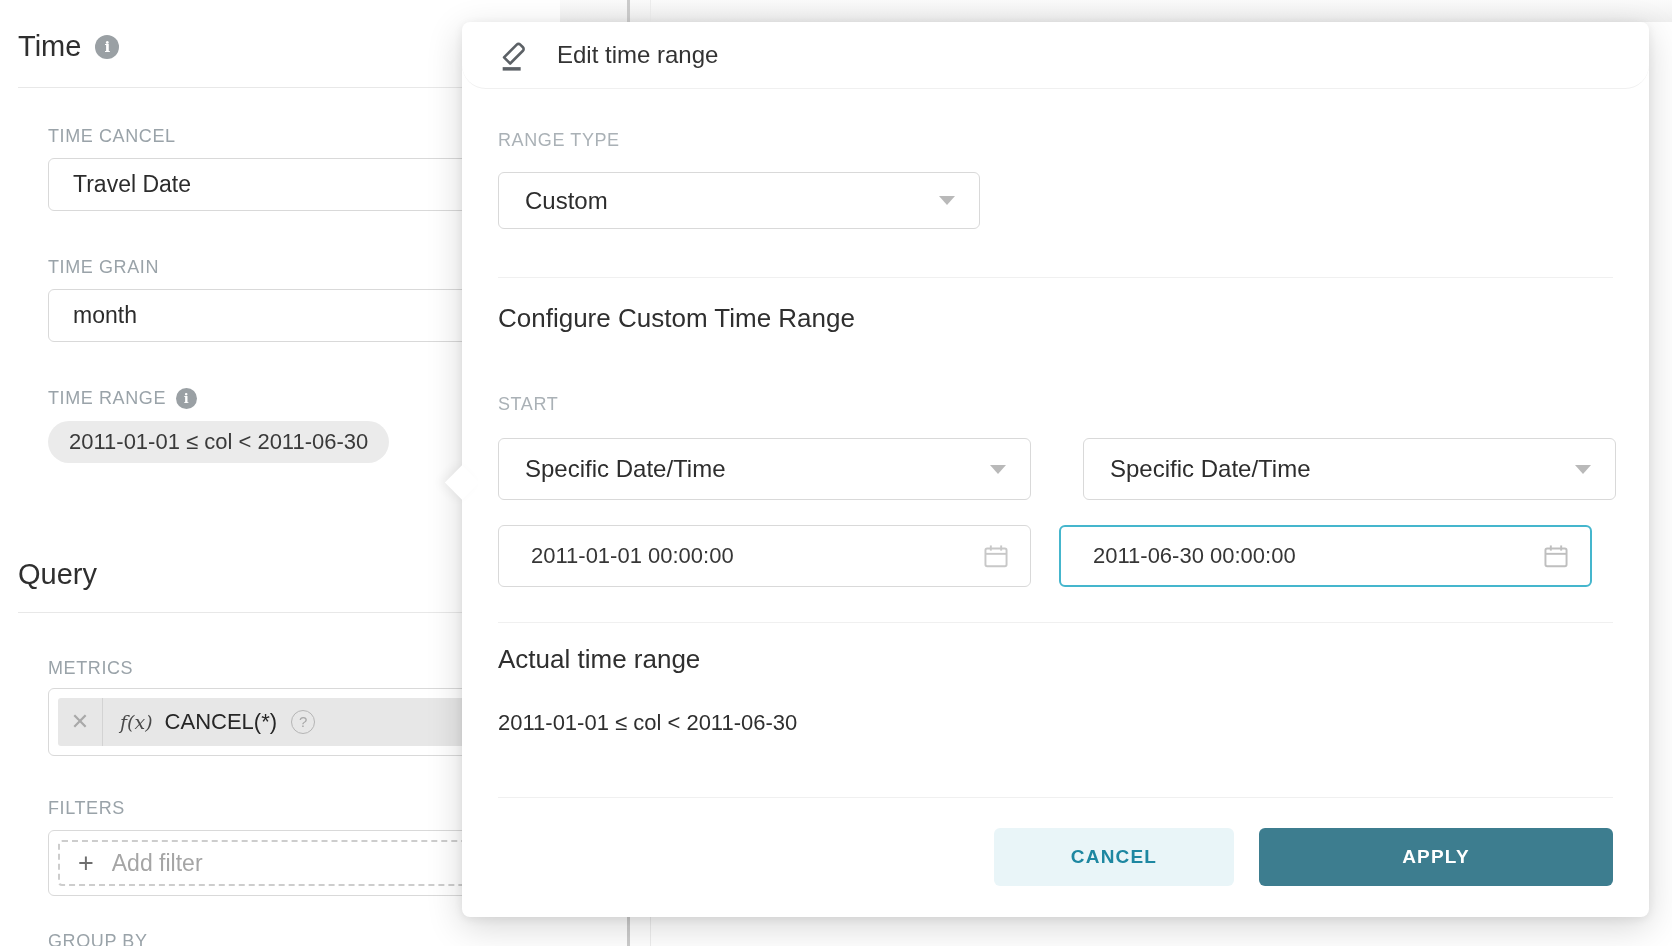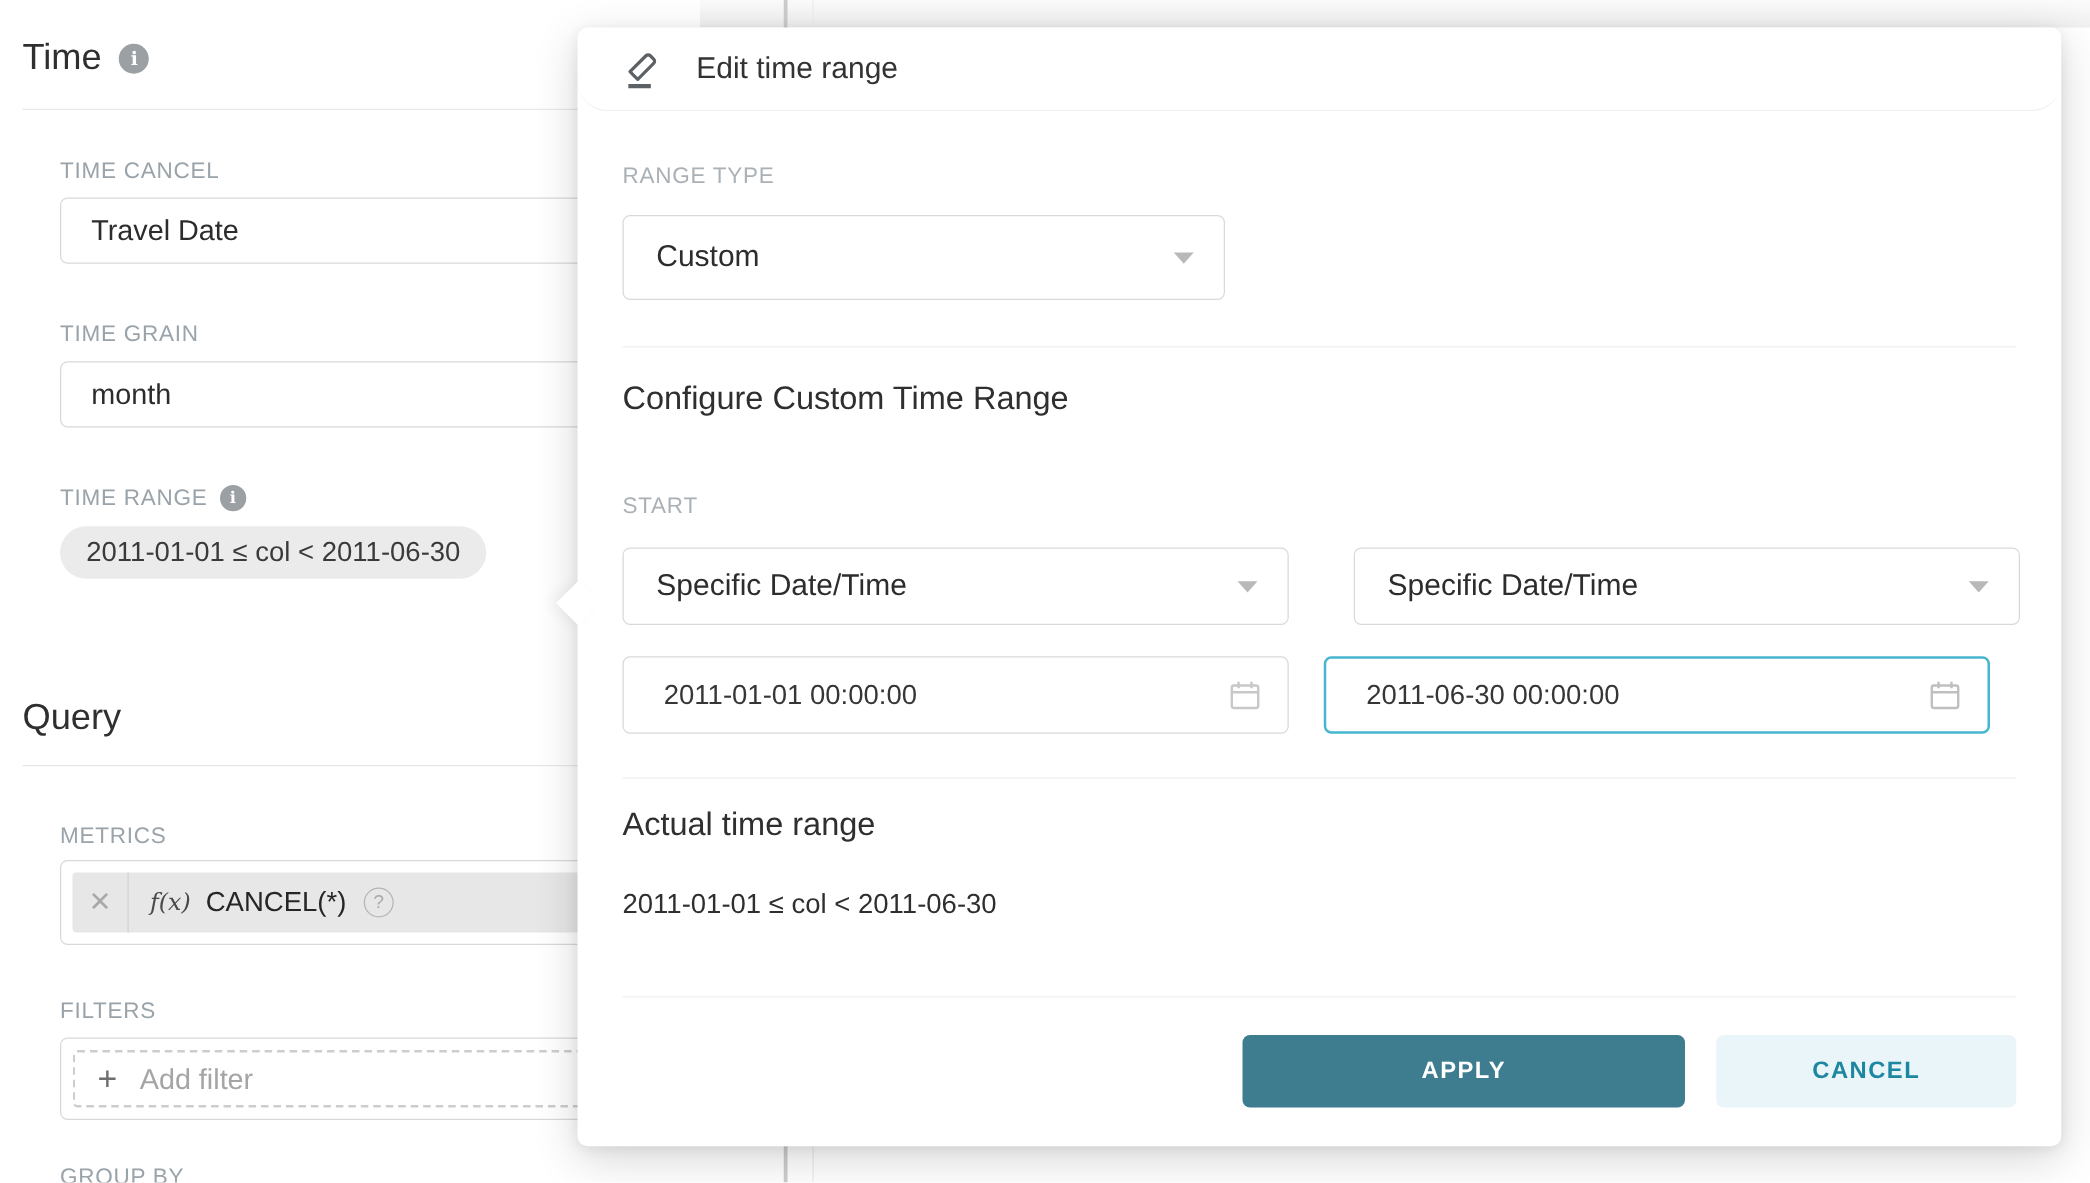--- a/index.html
+++ b/index.html
@@ -52,21 +52,21 @@
 
   
   .modal { position:absolute; left:462px; top:22px; width:1187px; height:895px; background:#fff;
     border-radius:8px; box-shadow:0 10px 36px rgba(0,0,0,.16), 0 2px 10px rgba(0,0,0,.07); z-index:5; }
   .modal-arrow { position:absolute; left:-12px; top:448px; width:25px; height:25px; background:#fff;
     transform:rotate(45deg); box-shadow:-4px 4px 10px rgba(0,0,0,.05); }
   .modal-header { position:absolute; left:0; top:0; right:0; height:67px; display:flex;
     align-items:center; padding-left:34px; gap:24px; border-bottom:1px solid #f0f0f0;border-radius:24px; }
   .modal-title { font-size:24px; color:#333; font-weight:500; }
   .m-label { position:absolute; font-size:18px; letter-spacing:.6px; color:#aab1b6; }
-  .m-select { position:absolute; height:68px; background:#fff; border:1px solid #d9d9d9;
+  .m-select { position:absolute; height:57px; background:#fff; border:1px solid #d9d9d9;
     border-radius:6px; display:flex; align-items:center; justify-content:space-between;
     padding:0 24px 0 26px; font-size:24px; color:#2d2d2d; cursor:pointer; }
   .caret { width:0; height:0; border-left:8px solid transparent; border-right:8px solid transparent;
     border-top:9px solid #b9b9b9; flex:0 0 auto; }
   .m-hr { position:absolute; left:36px; width:1115px; height:1px; background:#f0f0f0; }
   .m-h2 { position:absolute; left:36px; font-size:26px; font-weight:500; color:#2f2f2f; }
   .date-input { position:absolute; height:62px; border:1px solid #d9d9d9; border-radius:6px;
     display:flex; align-items:center; background:#fff; padding:0 20px 0 32px; }
   .date-input input { border:none; outline:none; flex:1 1 auto; font-size:22px; color:#363636;
     font-family:"Liberation Sans","DejaVu Sans",sans-serif; background:transparent; min-width:0; }
@@ -195,18 +195,18 @@
     </div>
 
     <div class="m-hr" style="top:600px;"></div>
 
     <div class="m-h2" style="top:622px;">Actual time range</div>
     <div class="m-value" style="top:688px;">2011-01-01 ≤ col &lt; 2011-06-30</div>
 
     <div class="m-hr" style="top:775px;"></div>
 
     <div class="m-footer-btns">
+      <button class="btn btn-cancel">CANCEL</button>
       <button class="btn btn-apply">APPLY</button>
-      <button class="btn btn-cancel">CANCEL</button>
     </div>
   </div>
 
 </div>
 
 </body></html>

